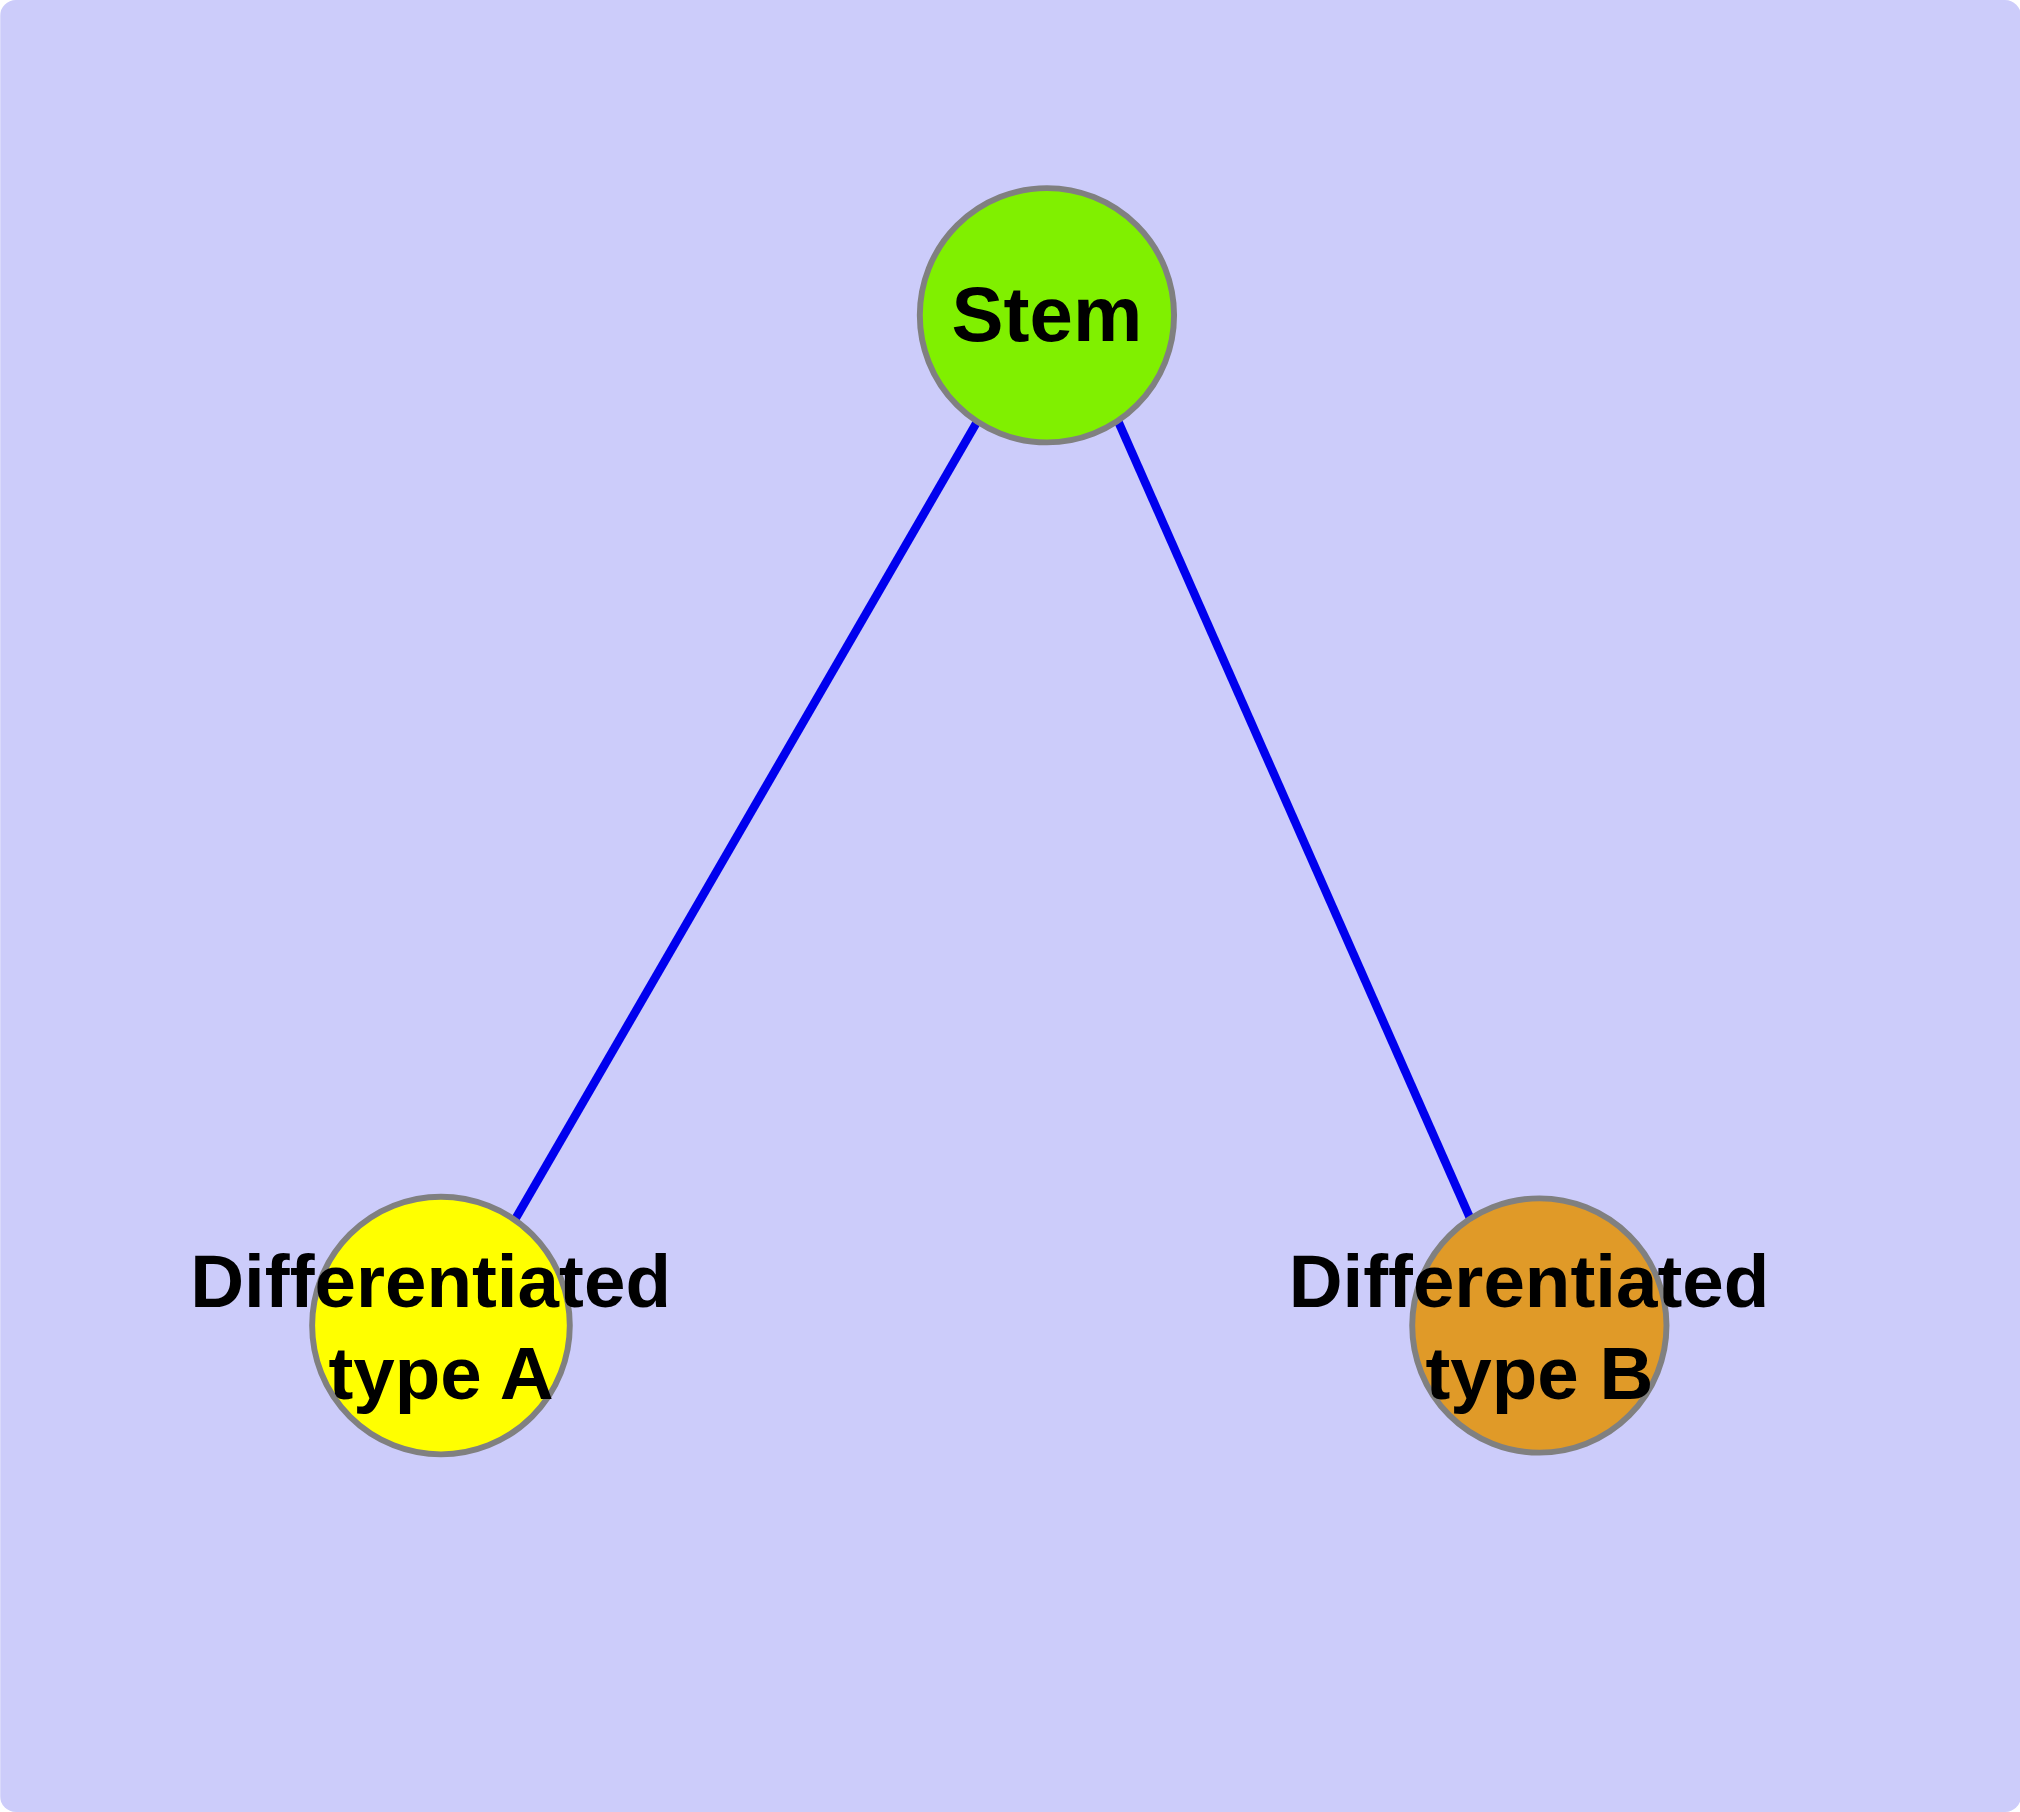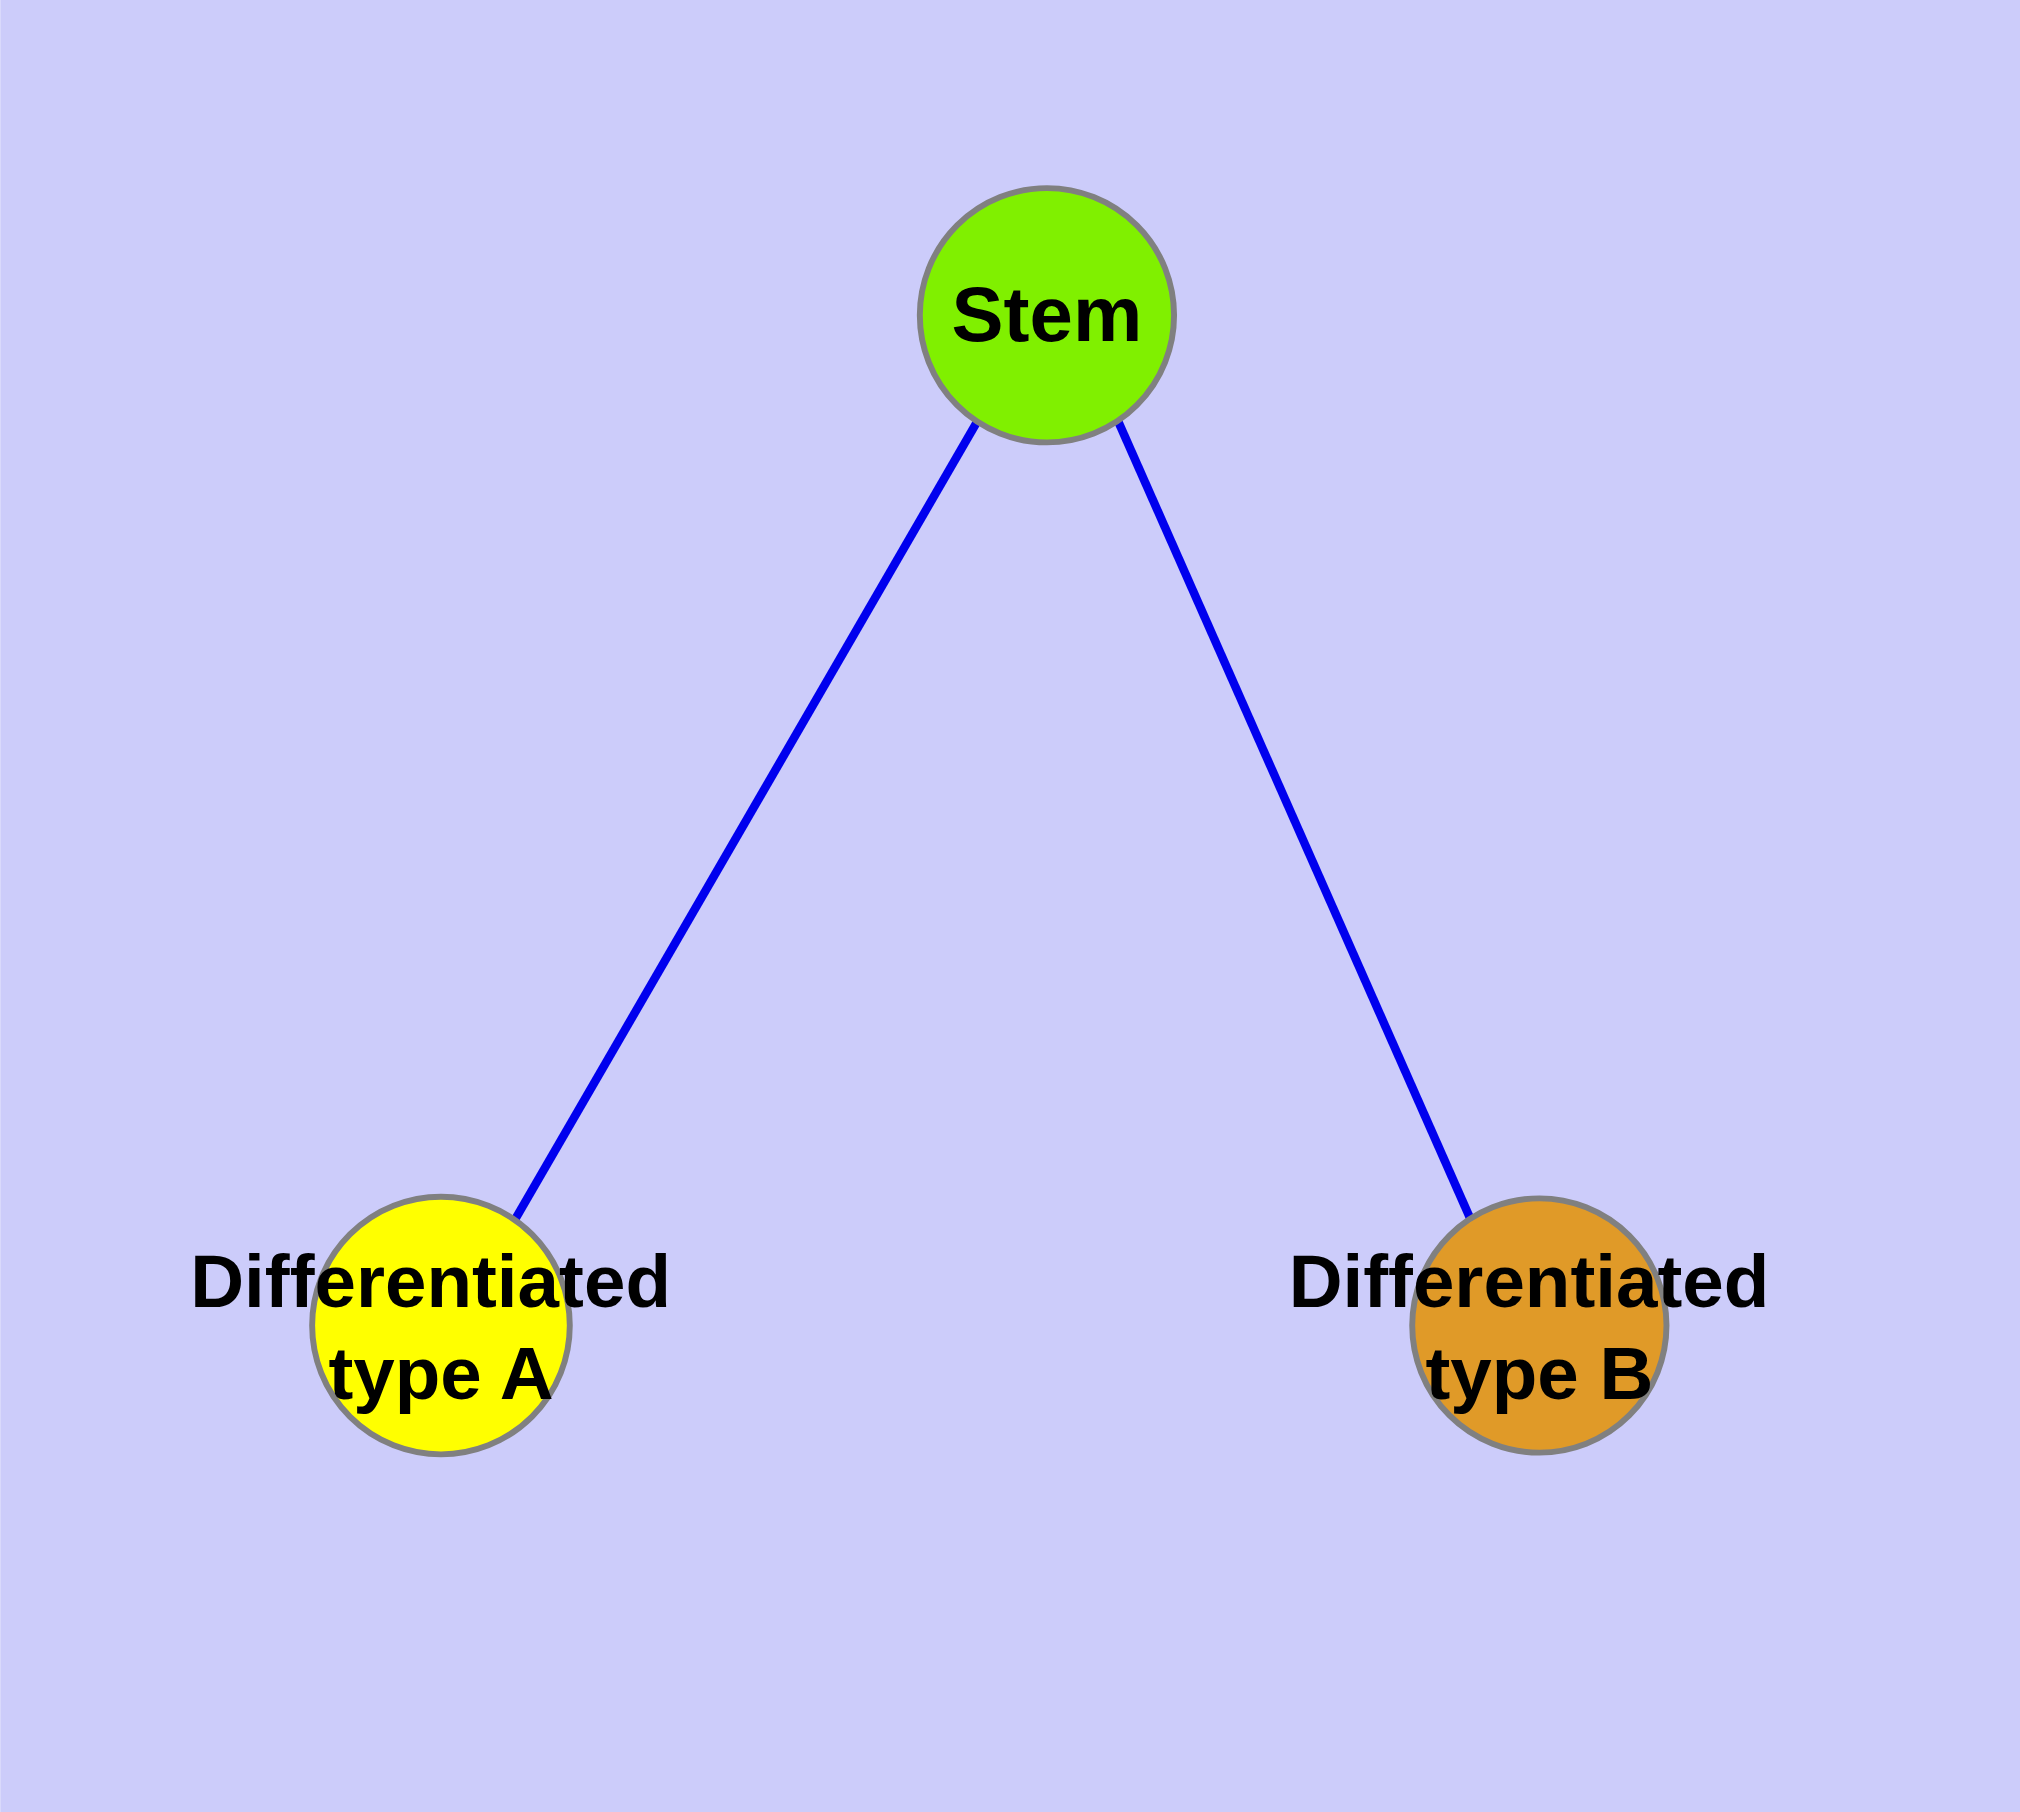--- a/index.html
+++ b/index.html
@@ -7,20 +7,21 @@
     margin: 0;
     padding: 0;
     background: #ffffff;
   }
   #canvas {
     position: relative;
     width: 2021px;
     height: 1812px;
     overflow: hidden;
     font-family: "Liberation Sans", sans-serif;
+    border-radius: 16px;
   }
   #graph-svg {
     position: absolute;
     top: 0;
     left: 0;
     width: 2021px;
     height: 1812px;
     display: block;
   }
   .graph-background {

